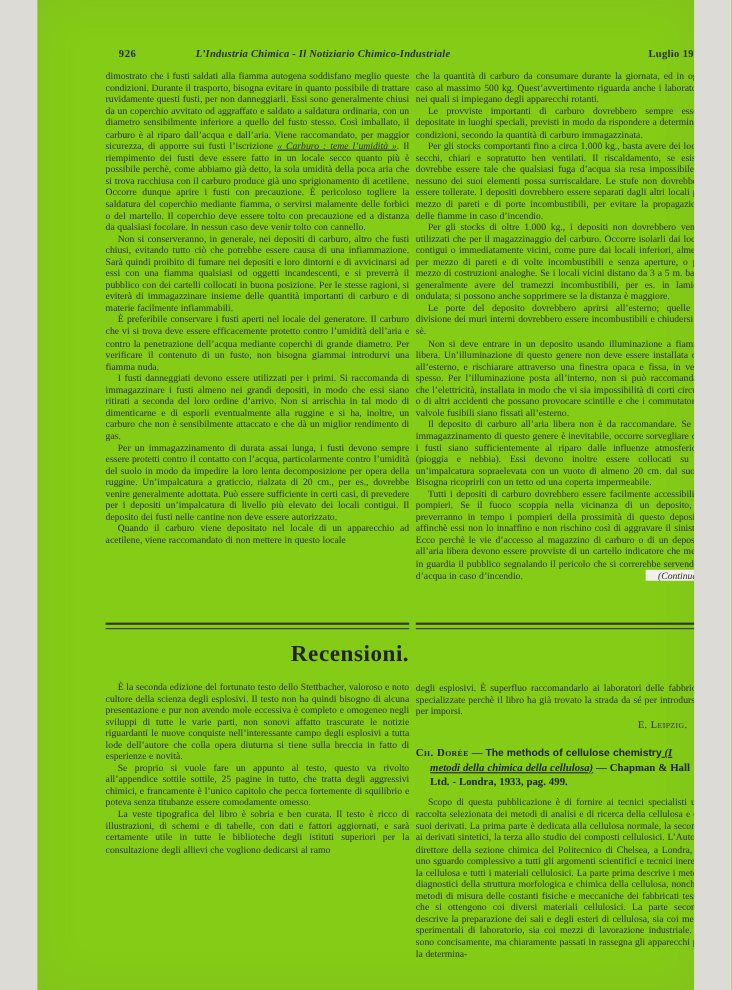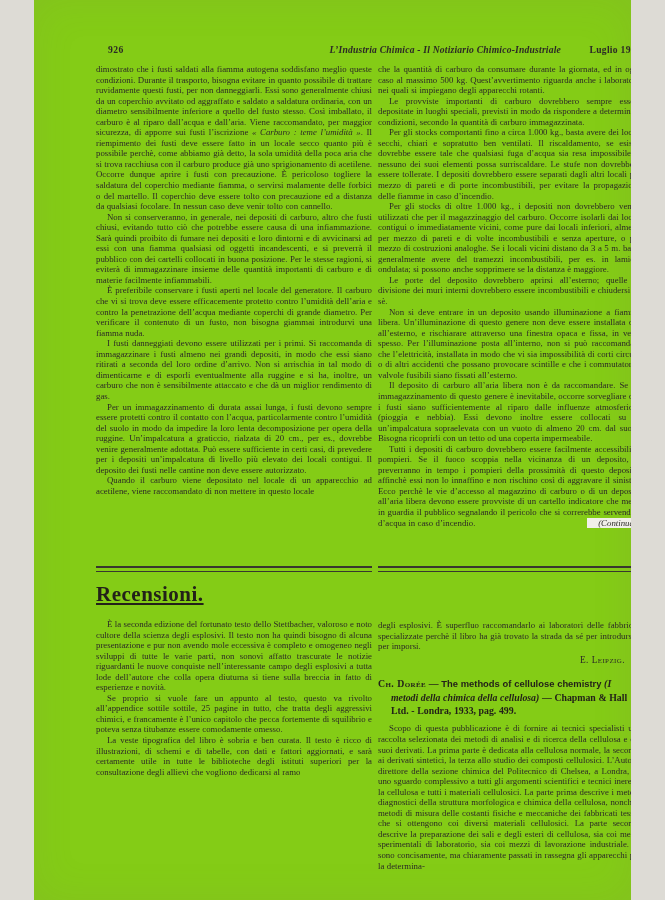--- a/index.html
+++ b/index.html
@@ -7,53 +7,53 @@
   .page{
     position:relative;width:597px;height:900px;margin:0 auto;
     background:#84cc16;color:#2c2a26;overflow:hidden;
     box-shadow:inset 0 0 40px rgba(120,115,100,0.12);
   }
   .header{
     position:absolute;top:44px;left:62px;width:545px;height:14px;
     display:flex;align-items:baseline;font-size:9.6px;font-weight:bold;
   }
   .pnum{flex:0 0 70px;padding-left:12px;letter-spacing:0.5px;}
-  .jtitle{flex:1 1 auto;text-align:right;font-style:italic;letter-spacing:0.2px;}
+  .jtitle{flex:1 1 auto;text-align:left;font-style:italic;letter-spacing:0.2px;}
   .issue{flex:0 0 80px;text-align:right;letter-spacing:0.3px;}
   .col{position:absolute;text-align:justify;}
   .col-lt{top:64px;left:62px;width:276px;}
   .col-rt{top:64px;left:344px;width:263px;}
   .col-lb{top:580px;left:62px;width:276px;}
   .col-rb{top:593px;left:344px;width:263px;margin-top:27px;}
   .col p{
     margin:0;font-size:8.8px;line-height:10.55px;
     word-spacing:0.2px;
   }
   .ind{text-indent:11px;}
   .rel{position:relative;}
   .rule{
     position:absolute;top:566px;height:3px;
     border-top:2px solid #38362f;border-bottom:1px solid #38362f;
   }
   .rule-l{left:62px;width:276px;}
   .rule-r{left:344px;width:263px;}
   .recensioni{
-    margin:2px 0 12px 0;font-size:21px;font-weight:bold;text-align:left;
-    letter-spacing:0.5px;color:#232119;text-decoration:underline;
+    margin:2px 0 12px 0;font-size:21px;font-weight:bold;text-align:right;
+    letter-spacing:0.5px;color:#232119;
   }
   .revhead{
     font-weight:bold;color:#232119;
     padding-left:13px !important;text-indent:-13px;
     margin:0 0 6px 0 !important;
     font-size:9.8px !important;line-height:13.4px !important;
     text-align:left !important;
   }
   .sc{font-variant:small-caps;letter-spacing:0.4px;}
   .sans{font-family:"Liberation Sans", sans-serif;font-size:9.4px;}
-  .it{font-style:italic;}
+  .it{font-style:italic;text-decoration:underline;}
   .continua{
     position:absolute;right:2px;bottom:0;font-style:italic;background:#f1efe9;
   }
   .signature{
     text-align:right !important;padding-right:16px;
     font-variant:small-caps;letter-spacing:0.4px;
     margin:3px 0 12px 0 !important;font-size:9.3px !important;
   }
 </style>
 </head>

